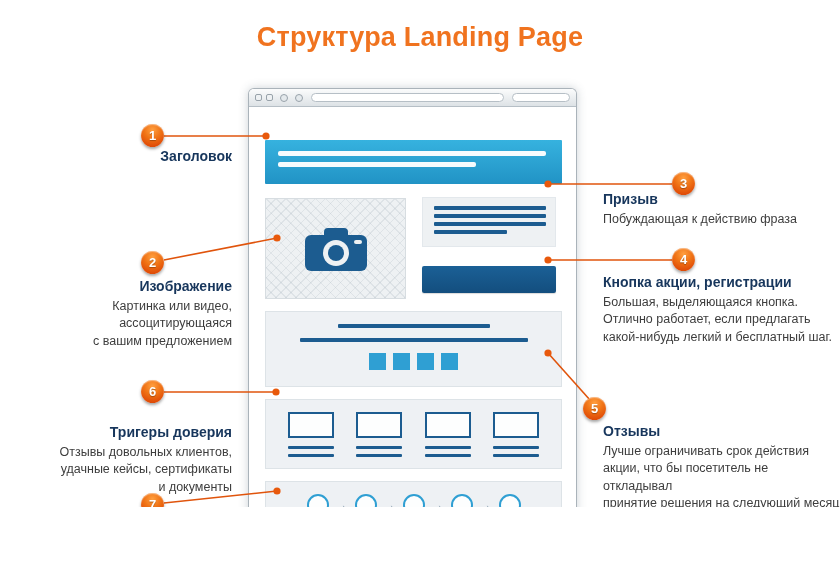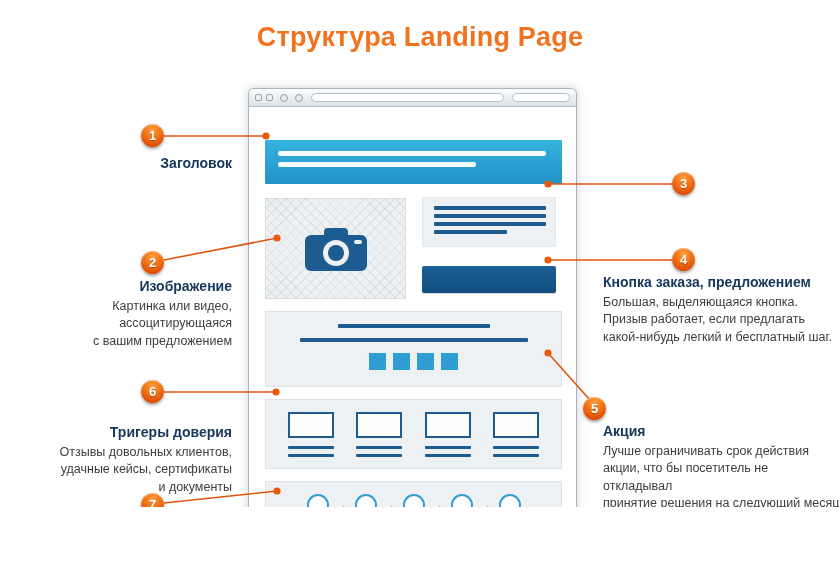--- a/index.html
+++ b/index.html
@@ -99,21 +99,21 @@
   .m3 { left:672px; top:172px; } .m4 { left:672px; top:248px; }
   .m5 { left:583px; top:397px; } .m6 { left:141px; top:380px; }
   .m7 { left:141px; top:493px; }
 
   
   .callout { position:absolute; }
   .callout .h { font-size:14px; font-weight:bold; color:#17365c; margin-bottom:4px; }
   .callout .b { font-size:12.5px; color:#3d3d3d; line-height:1.38; white-space:pre-line; }
   .cleft  { right:608px; text-align:right; }
   .cright { left:603px; text-align:left; }
-  .c1 { top:155px; } .c2 { top:278px;text-align:right; } .c6 { top:424px;margin-left:8px; } .c7 { top:521px; }
+  .c1 { top:148px; } .c2 { top:278px;text-align:right; } .c6 { top:424px;margin-left:8px; } .c7 { top:521px; }
   .c3 { top:191px; } .c4 { top:274px; } .c5 { top:423px; }
 </style>
 </head>
 <body>
 
 <div class="stage">
 
   <h1 class="title">Структура Landing Page</h1>
 
   <div class="browser">
@@ -248,28 +248,32 @@
   <div class="marker m7">7</div>
 
   <div class="callout cleft c1">
     <div class="h">Заголовок</div>
   </div>
   <div class="callout cleft c2">
     <div class="h">Изображение</div>
     <div class="b">Картинка или видео, ассоцитирующаяся
 с вашим предложением</div>
   </div>
+  <div class="callout cright c3">
+    <div class="h">Призыв</div>
+    <div class="b">Побуждающая к действию фраза</div>
+  </div>
   <div class="callout cright c4">
-    <div class="h">Кнопка заказа, предложением</div>
+    <div class="h">Кнопка акции, регистрации</div>
     <div class="b">Большая, выделяющаяся кнопка.
-Призыв работает, если предлагать
+Отлично работает, если предлагать
 какой-нибудь легкий и бесплатный шаг.</div>
   </div>
   <div class="callout cright c5">
-    <div class="h">Акция</div>
+    <div class="h">Отзывы</div>
     <div class="b">Лучше ограничивать срок действия
 акции, что бы посетитель не откладывал
 принятие решения на следующий месяц</div>
   </div>
   <div class="callout cleft c6">
     <div class="h">Тригеры доверия</div>
     <div class="b">Отзывы довольных клиентов,
 удачные кейсы, сертификаты
 и документы</div>
   </div>

